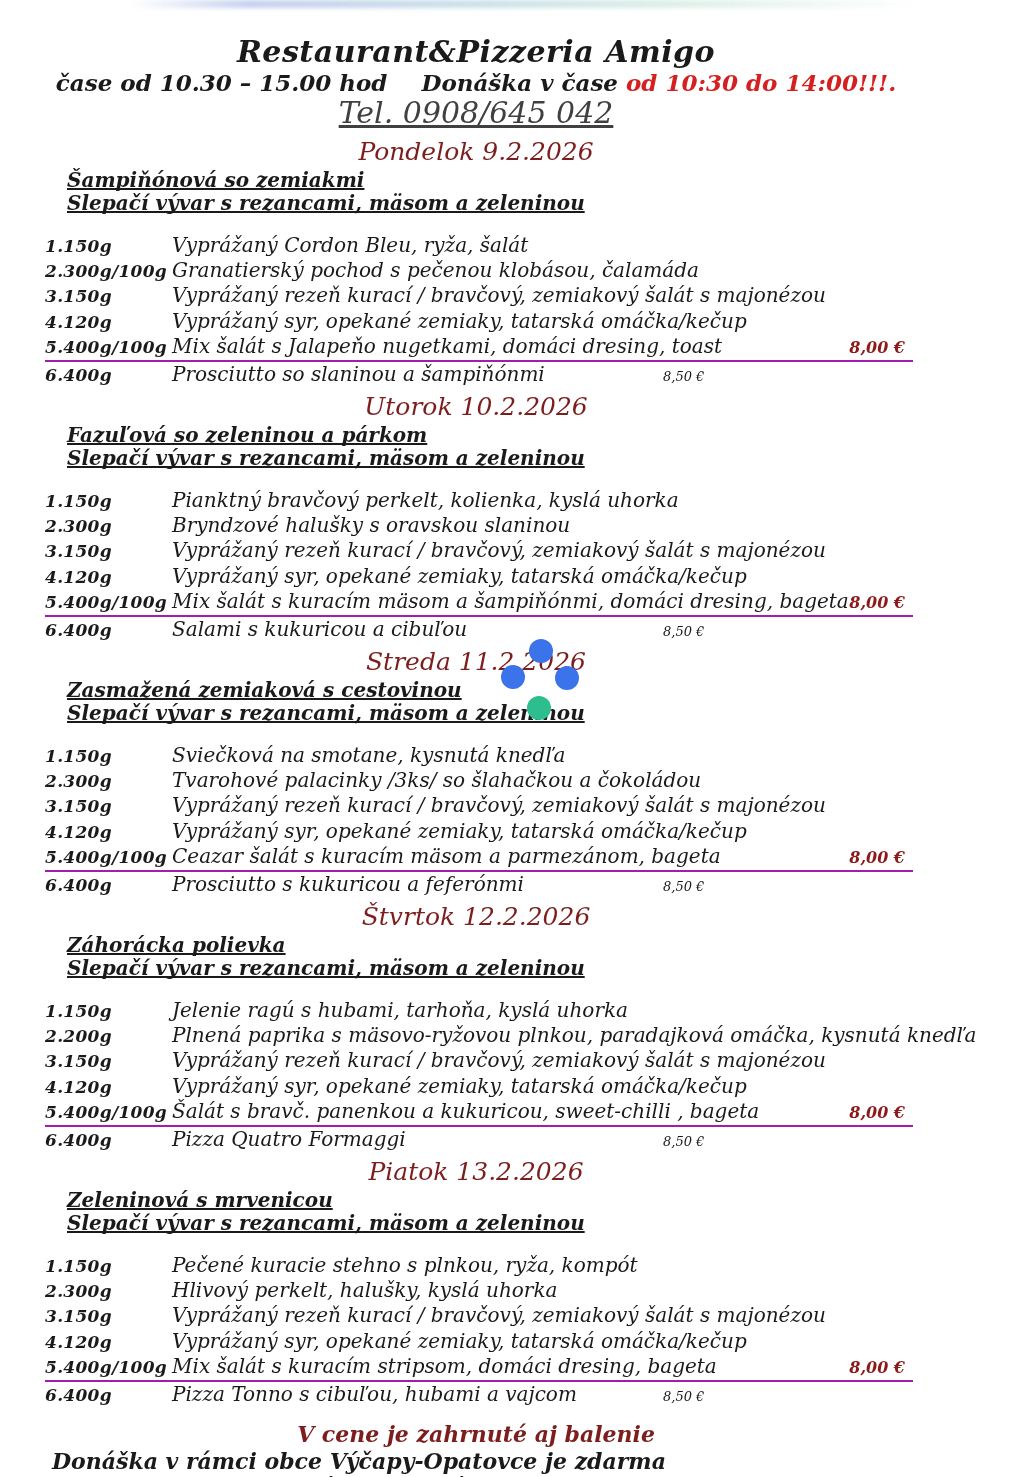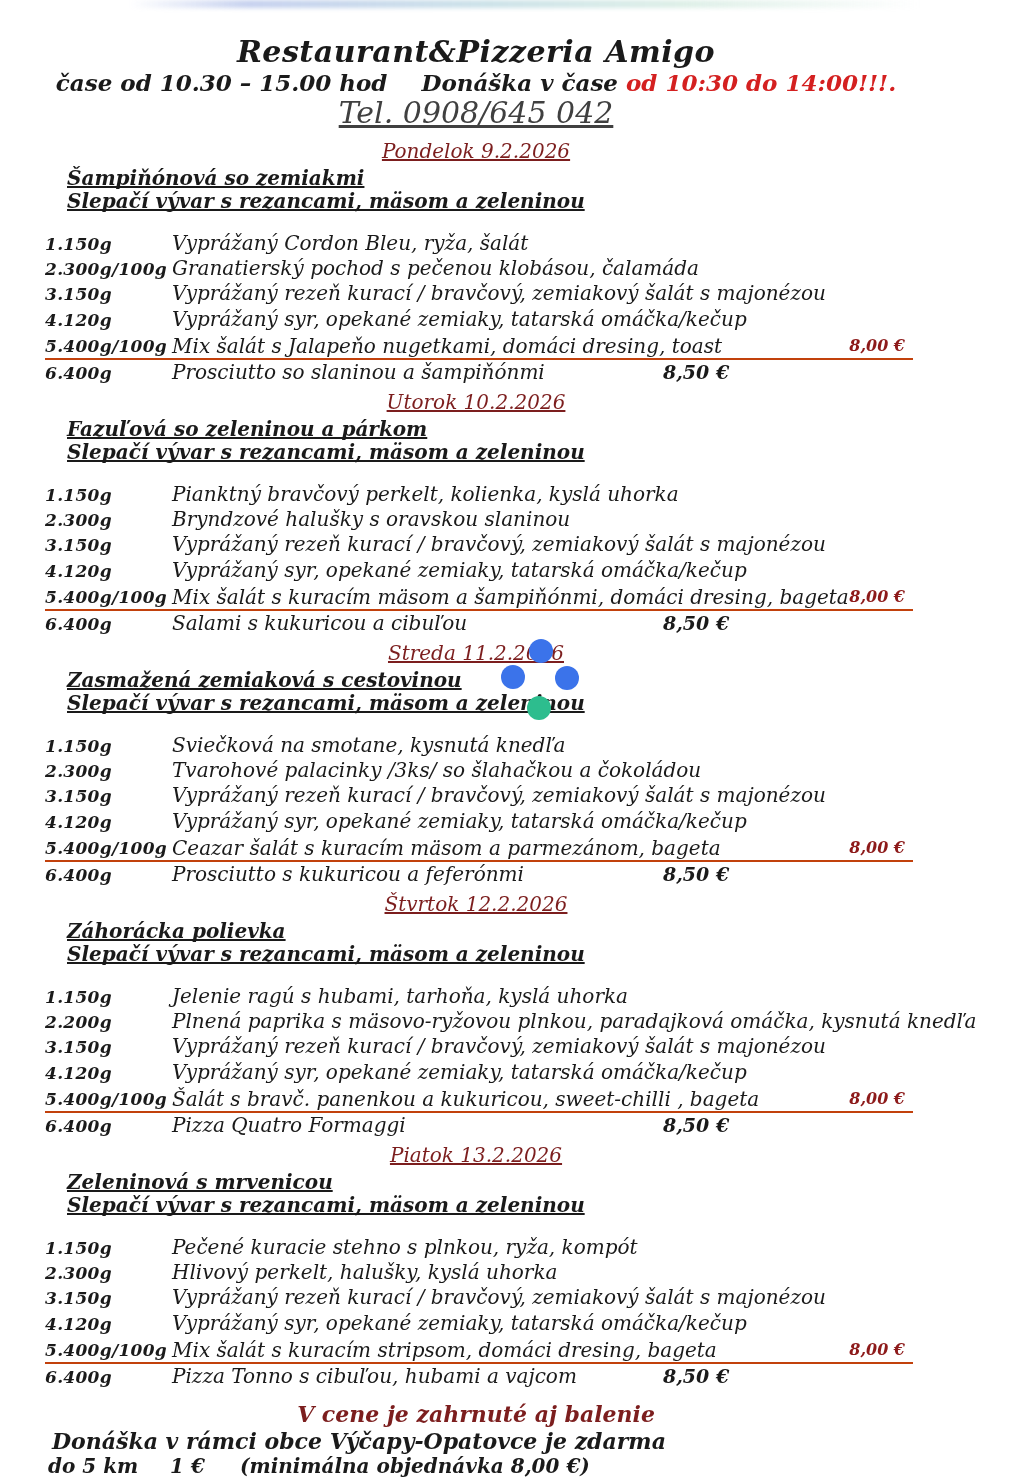--- a/index.html
+++ b/index.html
@@ -27,31 +27,31 @@
   .subtitle-wrap { text-align: center; line-height: 26px; }
   .subtitle { font-size: 24px; font-weight: bold; }
   .hours-line { text-align: center; line-height: 25px; font-size: 23px; font-weight: bold; white-space: nowrap; }
   .hours-gap { display: inline-block; width: 34px; }
   .red-text { color: #d42020; }
   .phone-wrap { text-align: center; line-height: 36px; }
   .phone { font-size: 30px; color: #404040; text-decoration: underline; text-decoration-skip-ink: none; cursor: pointer; }
 
   .day { margin-top: 1px; }
   .day-name-wrap { text-align: center; line-height: 29px; }
-  .day-name { font-size: 20px; color: #7c1e1e; text-decoration: underline; text-decoration-skip-ink: none; }
+  .day-name { font-size: 25px; color: #7c1e1e; text-decoration-skip-ink: none; }
   .soups { padding-left: 67px; }
   .soup { font-size: 20px; line-height: 23px; font-weight: bold; width: max-content;
           text-decoration: underline; text-decoration-skip-ink: none; }
   .rows { padding-left: 45px; margin-top: 18px; margin-bottom: 3px; width: 991px; }
   .row { display: flex; align-items: baseline; line-height: 24.2px; font-size: 20px; white-space: nowrap; }
   .num { flex: 0 0 127px; font-size: 17px; font-weight: bold; letter-spacing: .3px; }
   .desc { white-space: nowrap; }
   .desc-fixed { flex: 0 0 491px; }
-  .price-mid { font-size: 19px; font-weight: bold; }
-  .row.highlight { width: 868px; height: 28px; border-bottom: 2px solid #c2410c; align-items: flex-end; }
+  .price-mid { font-size: 13px; font-weight: normal; }
+  .row.highlight { width: 868px; height: 28px; border-bottom: 2px solid #a21caf; }
   .price-red { font-size: 16px; font-weight: bold; color: #8d1a1a; margin-left: auto; padding-right: 8px; font-style: italic; }
 
   .footer { margin-top: 12px; }
   .footer-note { text-align: center; font-size: 22px; line-height: 27px; font-weight: bold; color: #7c1e1e; }
   .footer-free { padding-left: 52px; font-size: 22px; line-height: 26px; font-weight: bold; }
   .zone-row { display: flex; padding-left: 48px; font-size: 20px; line-height: 25px; font-weight: bold; }
   .zone { flex: 0 0 122px; }
   .fee { flex: 0 0 70px; }
 
   .circle { position: absolute; border-radius: 50%; width: 24px; height: 24px; z-index: 5; }

